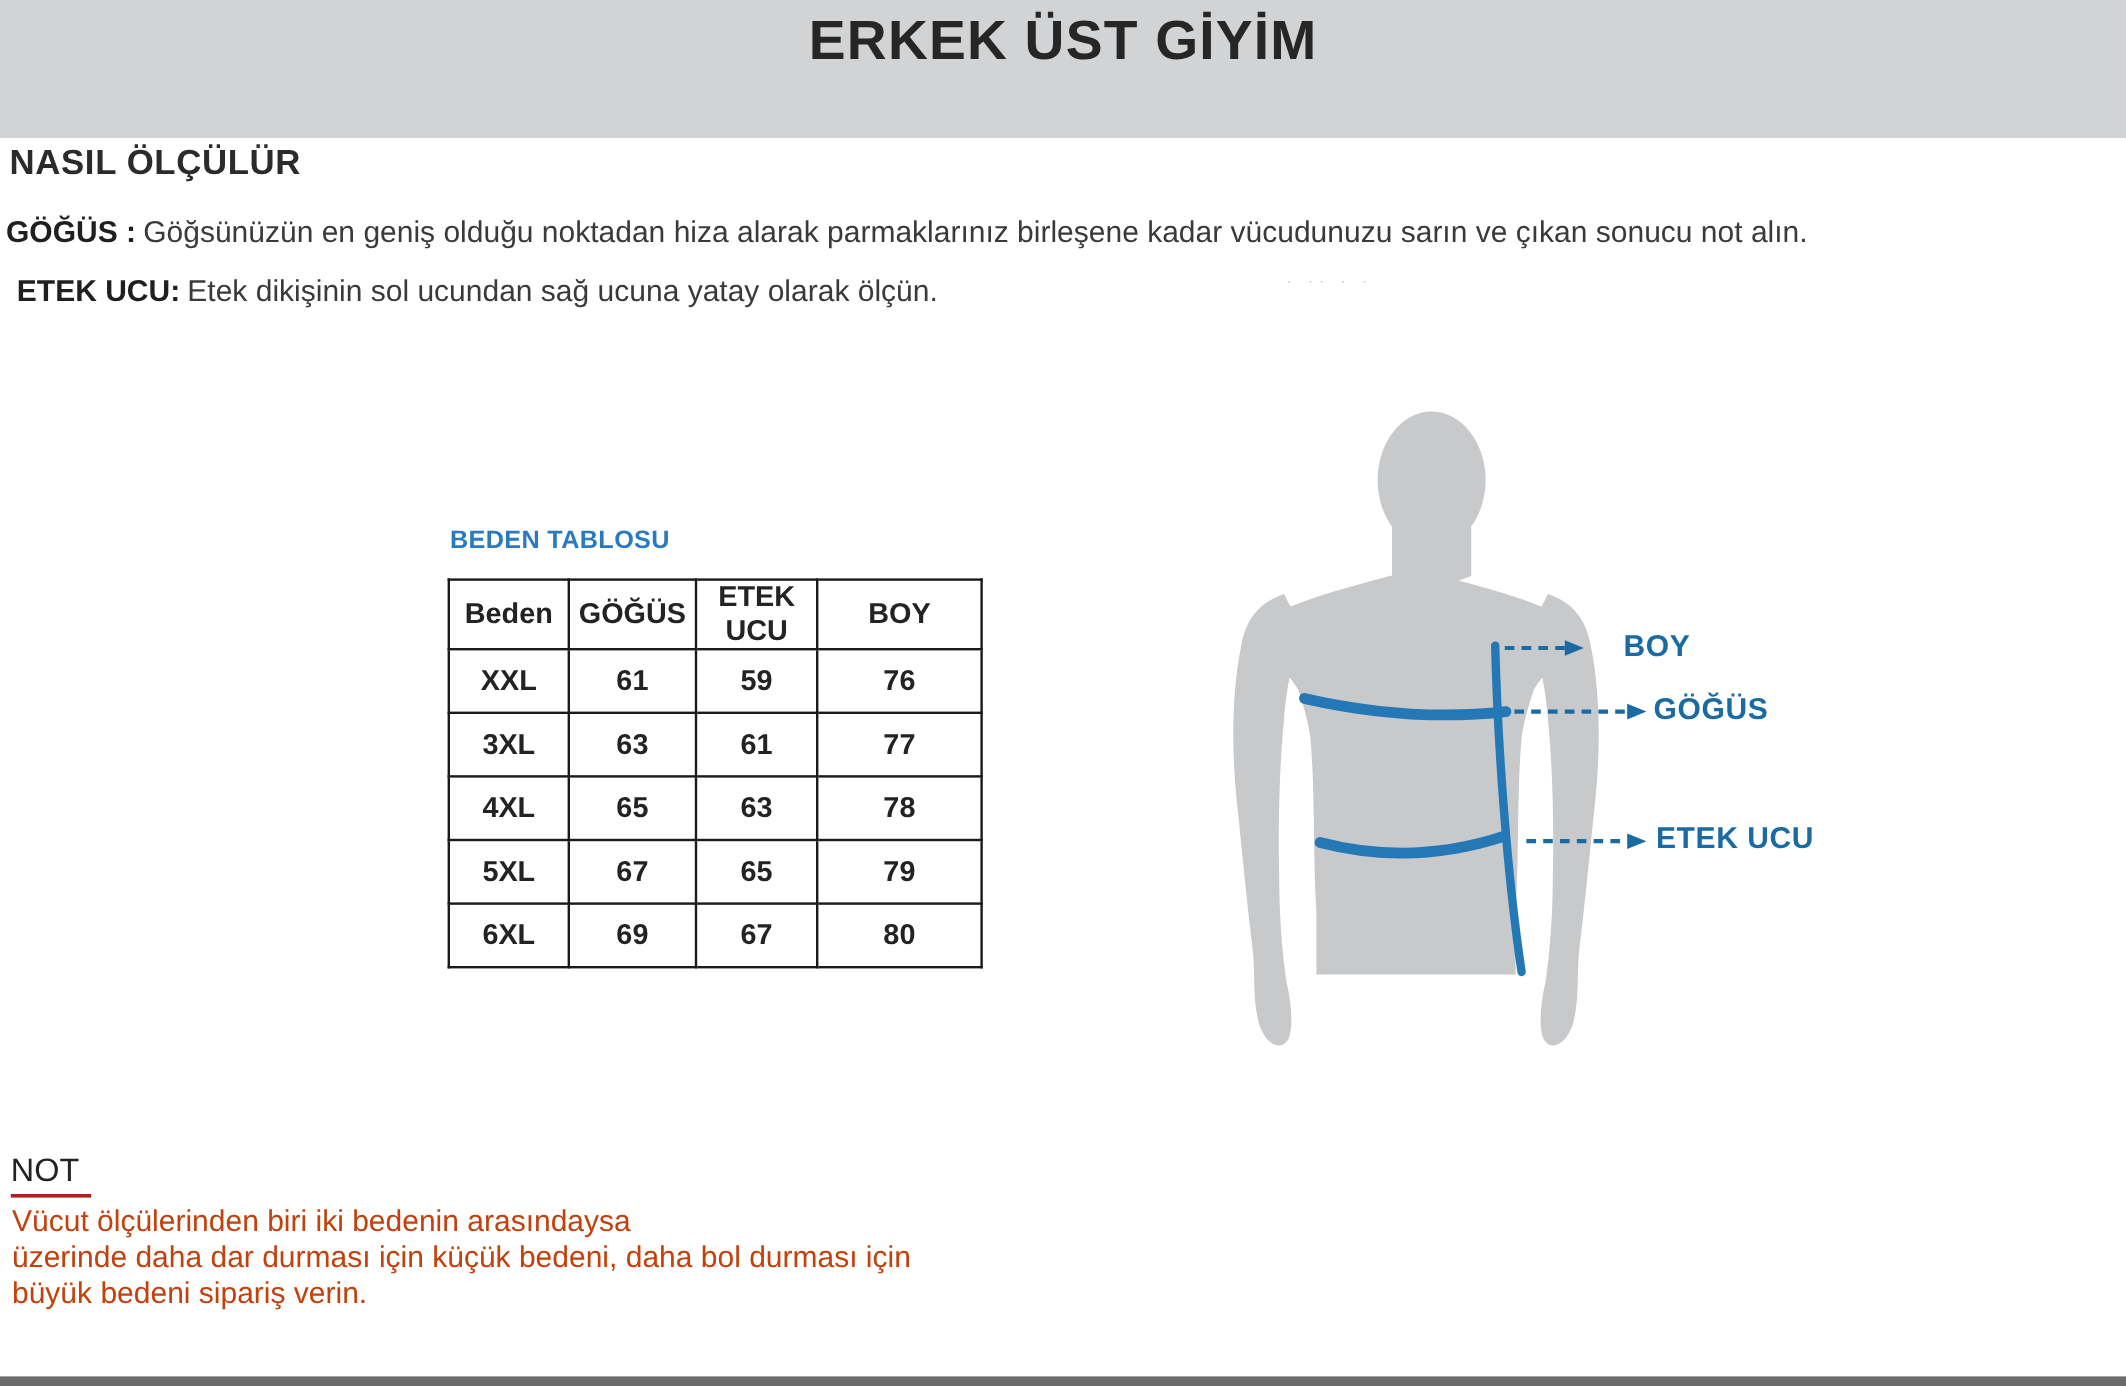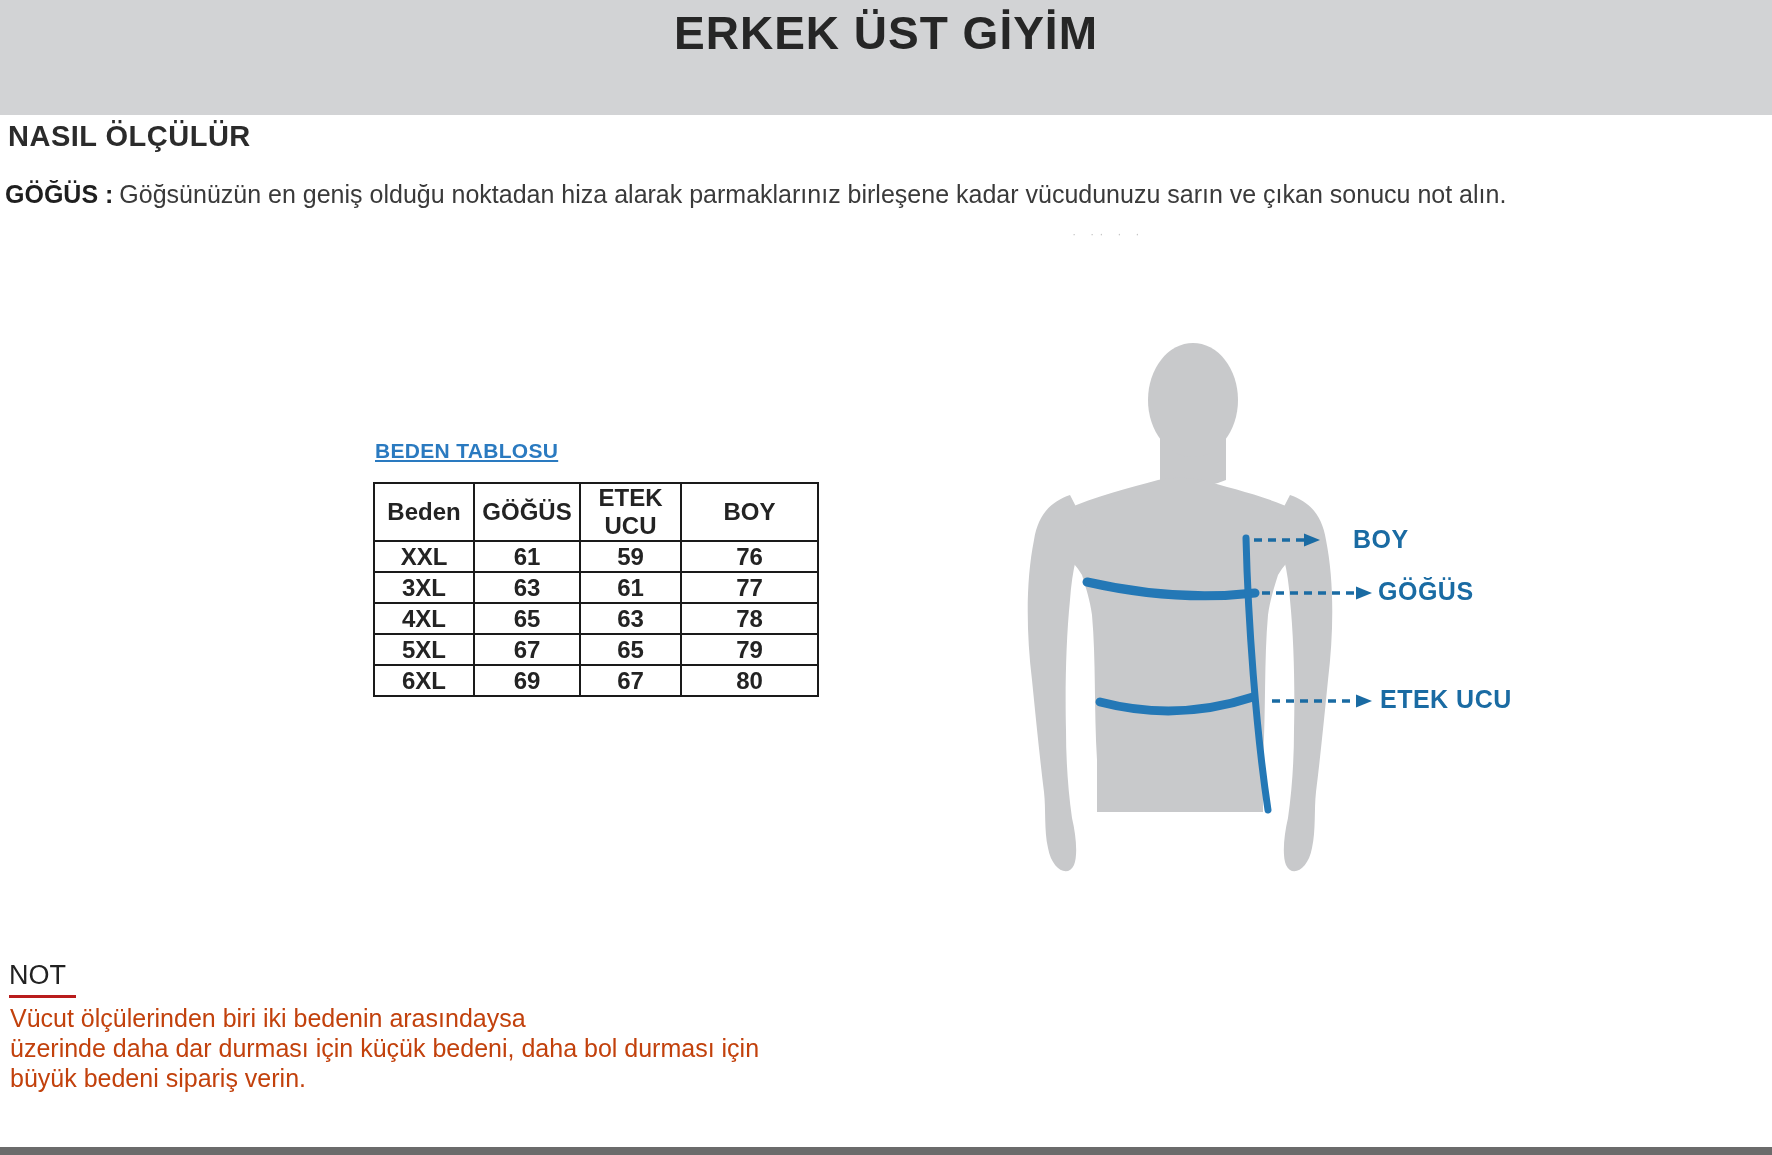--- a/index.html
+++ b/index.html
@@ -25,28 +25,27 @@
   .ml-0 { left:5px;  top:180px; }
   .ml-1 { left:14px; top:229px; }
   .ml-2 { left:16px; top:263px; }
   .artifact {
     position:absolute; left:1072px; top:226px; color:#9a9a9a; opacity:0.55;
     font-size:13px; letter-spacing:5px;
   }
   .table-caption {
     position:absolute; left:375px; top:439px; font-size:21px; font-weight:700; color:#2a7ac0;
     letter-spacing:0.3px;
-    text-decoration:underline;
   }
   table.size-table {
     position:absolute; left:373px; top:482px; border-collapse:collapse;
     font-size:24px; font-weight:700; color:#232323; text-align:center;
   }
   table.size-table th, table.size-table td {
-    border:2px solid #1a1a1a; padding:0; height:31px; font-weight:700;
+    border:2px solid #1a1a1a; padding:0; height:53px; font-weight:700;
   }
   table.size-table th { height:42px; }
   .col-beden { width:100px; } .col-gogus { width:106px; } .col-etek { width:101px; } .col-boy { width:137px; }
   .diagram { position:absolute; left:1010px; top:330px; width:564px; height:560px; }
   .diagram svg { position:absolute; left:0; top:0; }
   .diagram-label {
     position:absolute; font-size:25px; font-weight:700; color:#1a6ba3; letter-spacing:0.5px;
     white-space:nowrap;
   }
   .dl-boy  { left:343px; top:195px; }
@@ -65,20 +64,23 @@
 <div class="page">
 
   <div class="header">
     <div class="title">ERKEK ÜST GİYİM</div>
   </div>
 
   <div class="section-heading">NASIL ÖLÇÜLÜR</div>
 
   <div class="measure-line ml-0">
     <b>GÖĞÜS :</b><span>Göğsünüzün en geniş olduğu noktadan hiza alarak parmaklarınız birleşene kadar vücudunuzu sarın ve çıkan sonucu not alın.</span>
+  </div>
+  <div class="measure-line ml-1">
+    <b>ETEK UCU:</b><span>Etek dikişinin sol ucundan sağ ucuna yatay olarak ölçün.</span>
   </div>
 
   <div class="artifact">· ·· · ·</div>
 
   <div class="table-caption">BEDEN TABLOSU</div>
 
   <table class="size-table">
     <thead>
       <tr>
         <th class="col-beden">Beden</th>

